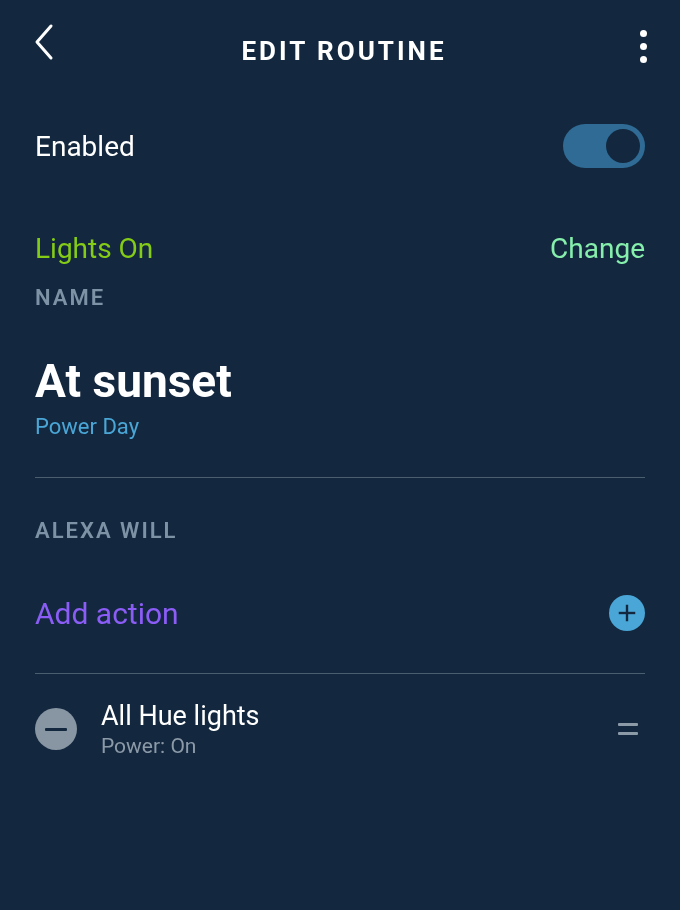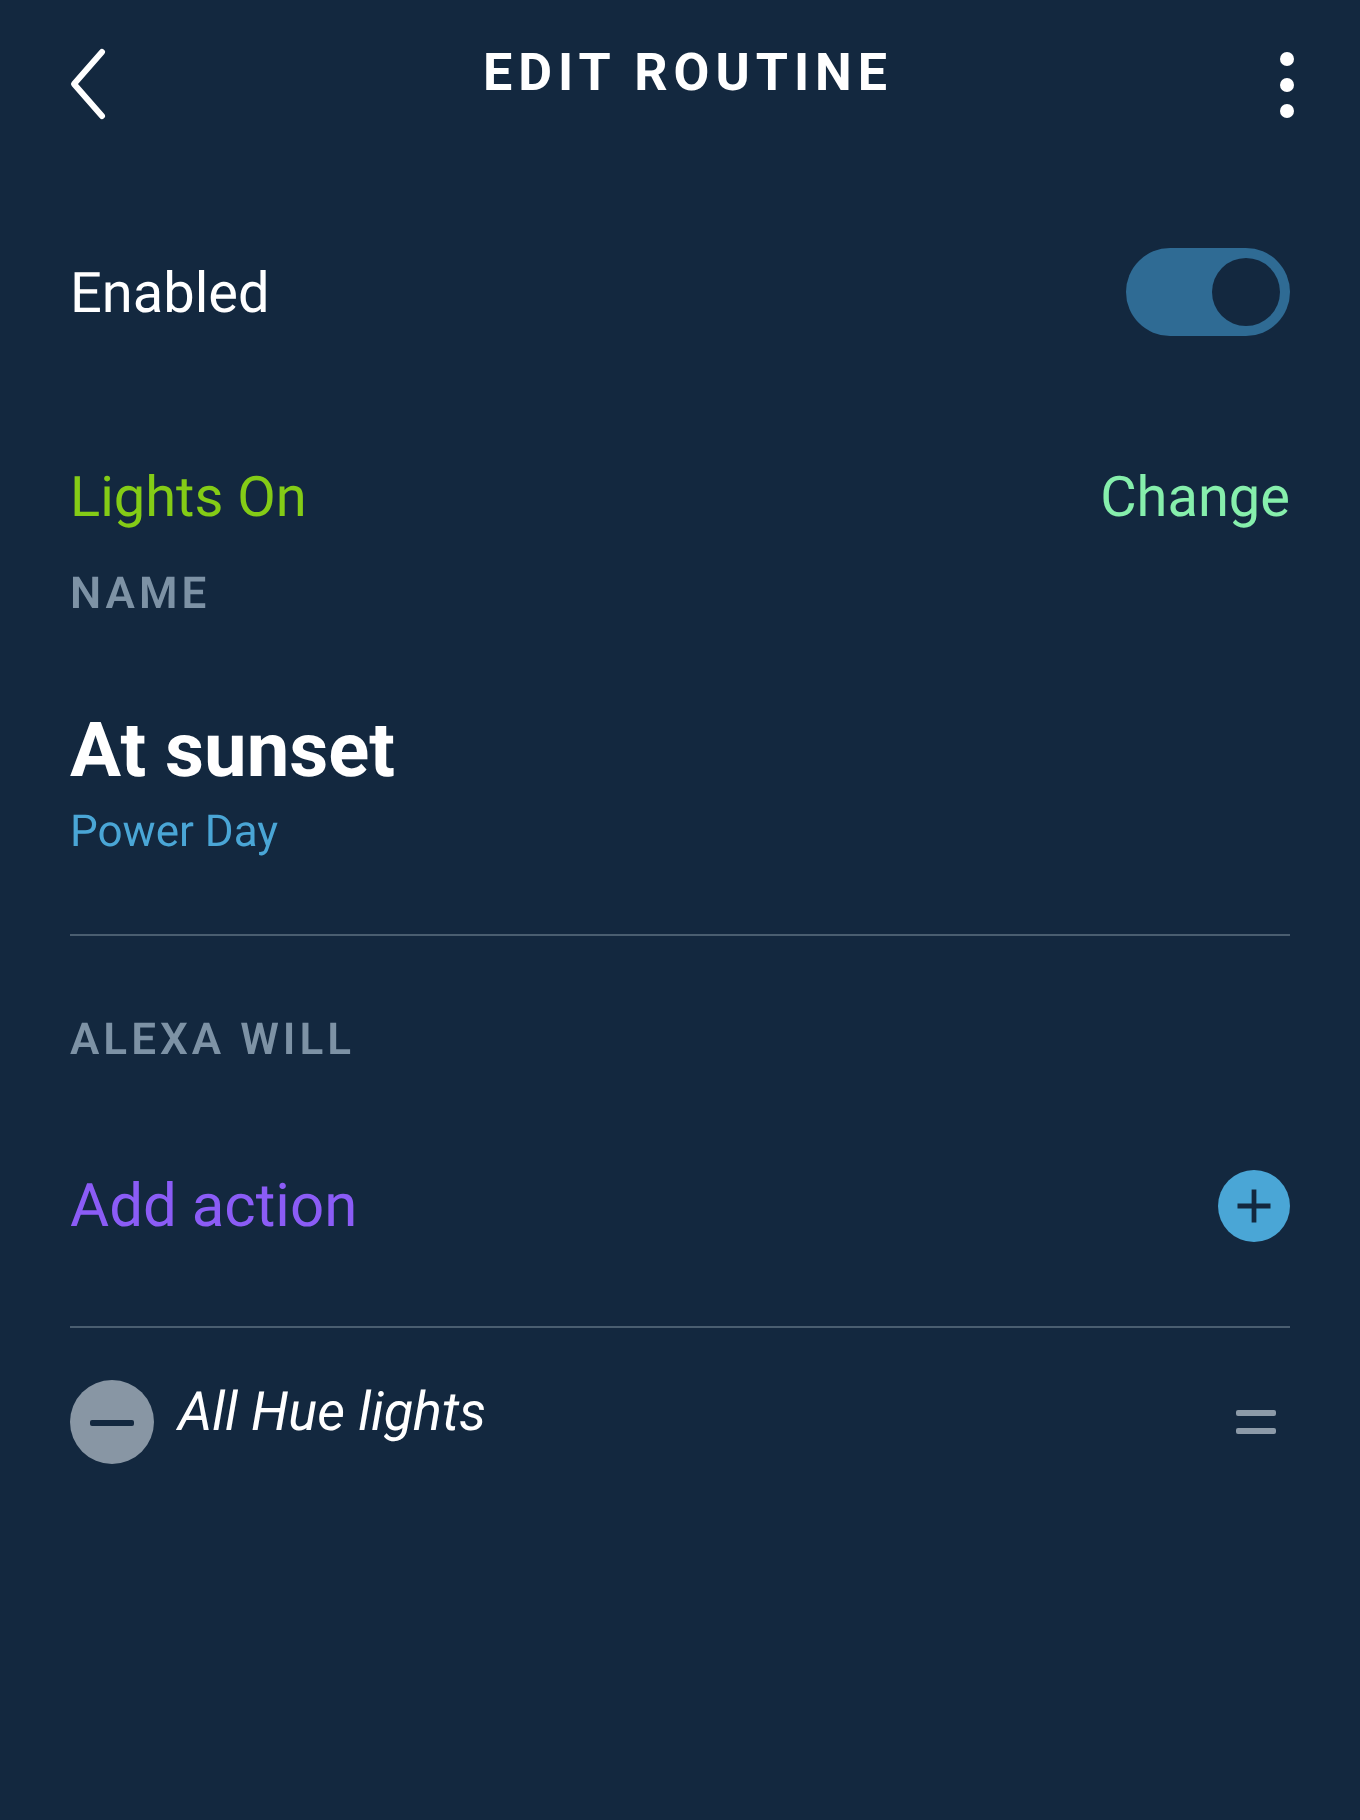--- a/index.html
+++ b/index.html
@@ -10,21 +10,21 @@
     }
     body {
       width: 680px;
       height: 910px;
       background: #13283f;
       color: #ffffff;
       overflow: hidden;
     }
     .header {
       display: flex;
-      align-items: flex-start;
+      align-items: flex-end;
       justify-content: space-between;
       padding: 22px 22px 22px 30px;
     }
     .back-icon svg {
       width: 30px;
       height: 40px;
       stroke: #ffffff;
       stroke-width: 3;
       fill: none;
     }
@@ -97,21 +97,21 @@
       color: #84cc16;
     }
     .change-link {
       font-size: 28px;
       color: #86efac;
     }
     .when-section {
       padding-top: 10px;
     }
     .when-value {
-      font-size: 38px;
+      font-size: 46px;
       font-weight: 700;
       color: #ffffff;
       padding-top: 36px;
     }
     .when-sub {
       font-size: 22px;
       color: #4aa6d6;
       padding-top: 6px;
       padding-bottom: 38px;
     }
@@ -143,23 +143,22 @@
       stroke-width: 2.6;
     }
     .action-item {
       display: flex;
       align-items: center;
       justify-content: space-between;
       padding: 26px 0 20px 0;
     }
     .action-left {
       display: flex;
-      align-items: flex-start;
-      gap: 12px;
-      font-style: italic;
+      align-items: center;
+      gap: 24px;
     }
     .remove-icon {
       width: 42px;
       height: 42px;
       background: #8896a4;
       border-radius: 50%;
       display: flex;
       align-items: center;
       justify-content: center;
     }
@@ -249,20 +248,21 @@
 
   <div class="divider"></div>
 
   <div class="action-item">
     <div class="action-left">
       <div class="remove-icon">
         <div class="minus"></div>
       </div>
       <div>
         <div class="action-title">All Hue lights</div>
+        <div class="action-sub">Power: On</div>
       </div>
     </div>
     <div class="drag-icon">
       <div class="bar"></div>
         <div class="bar"></div>
     </div>
   </div>
 
 </div>
 

